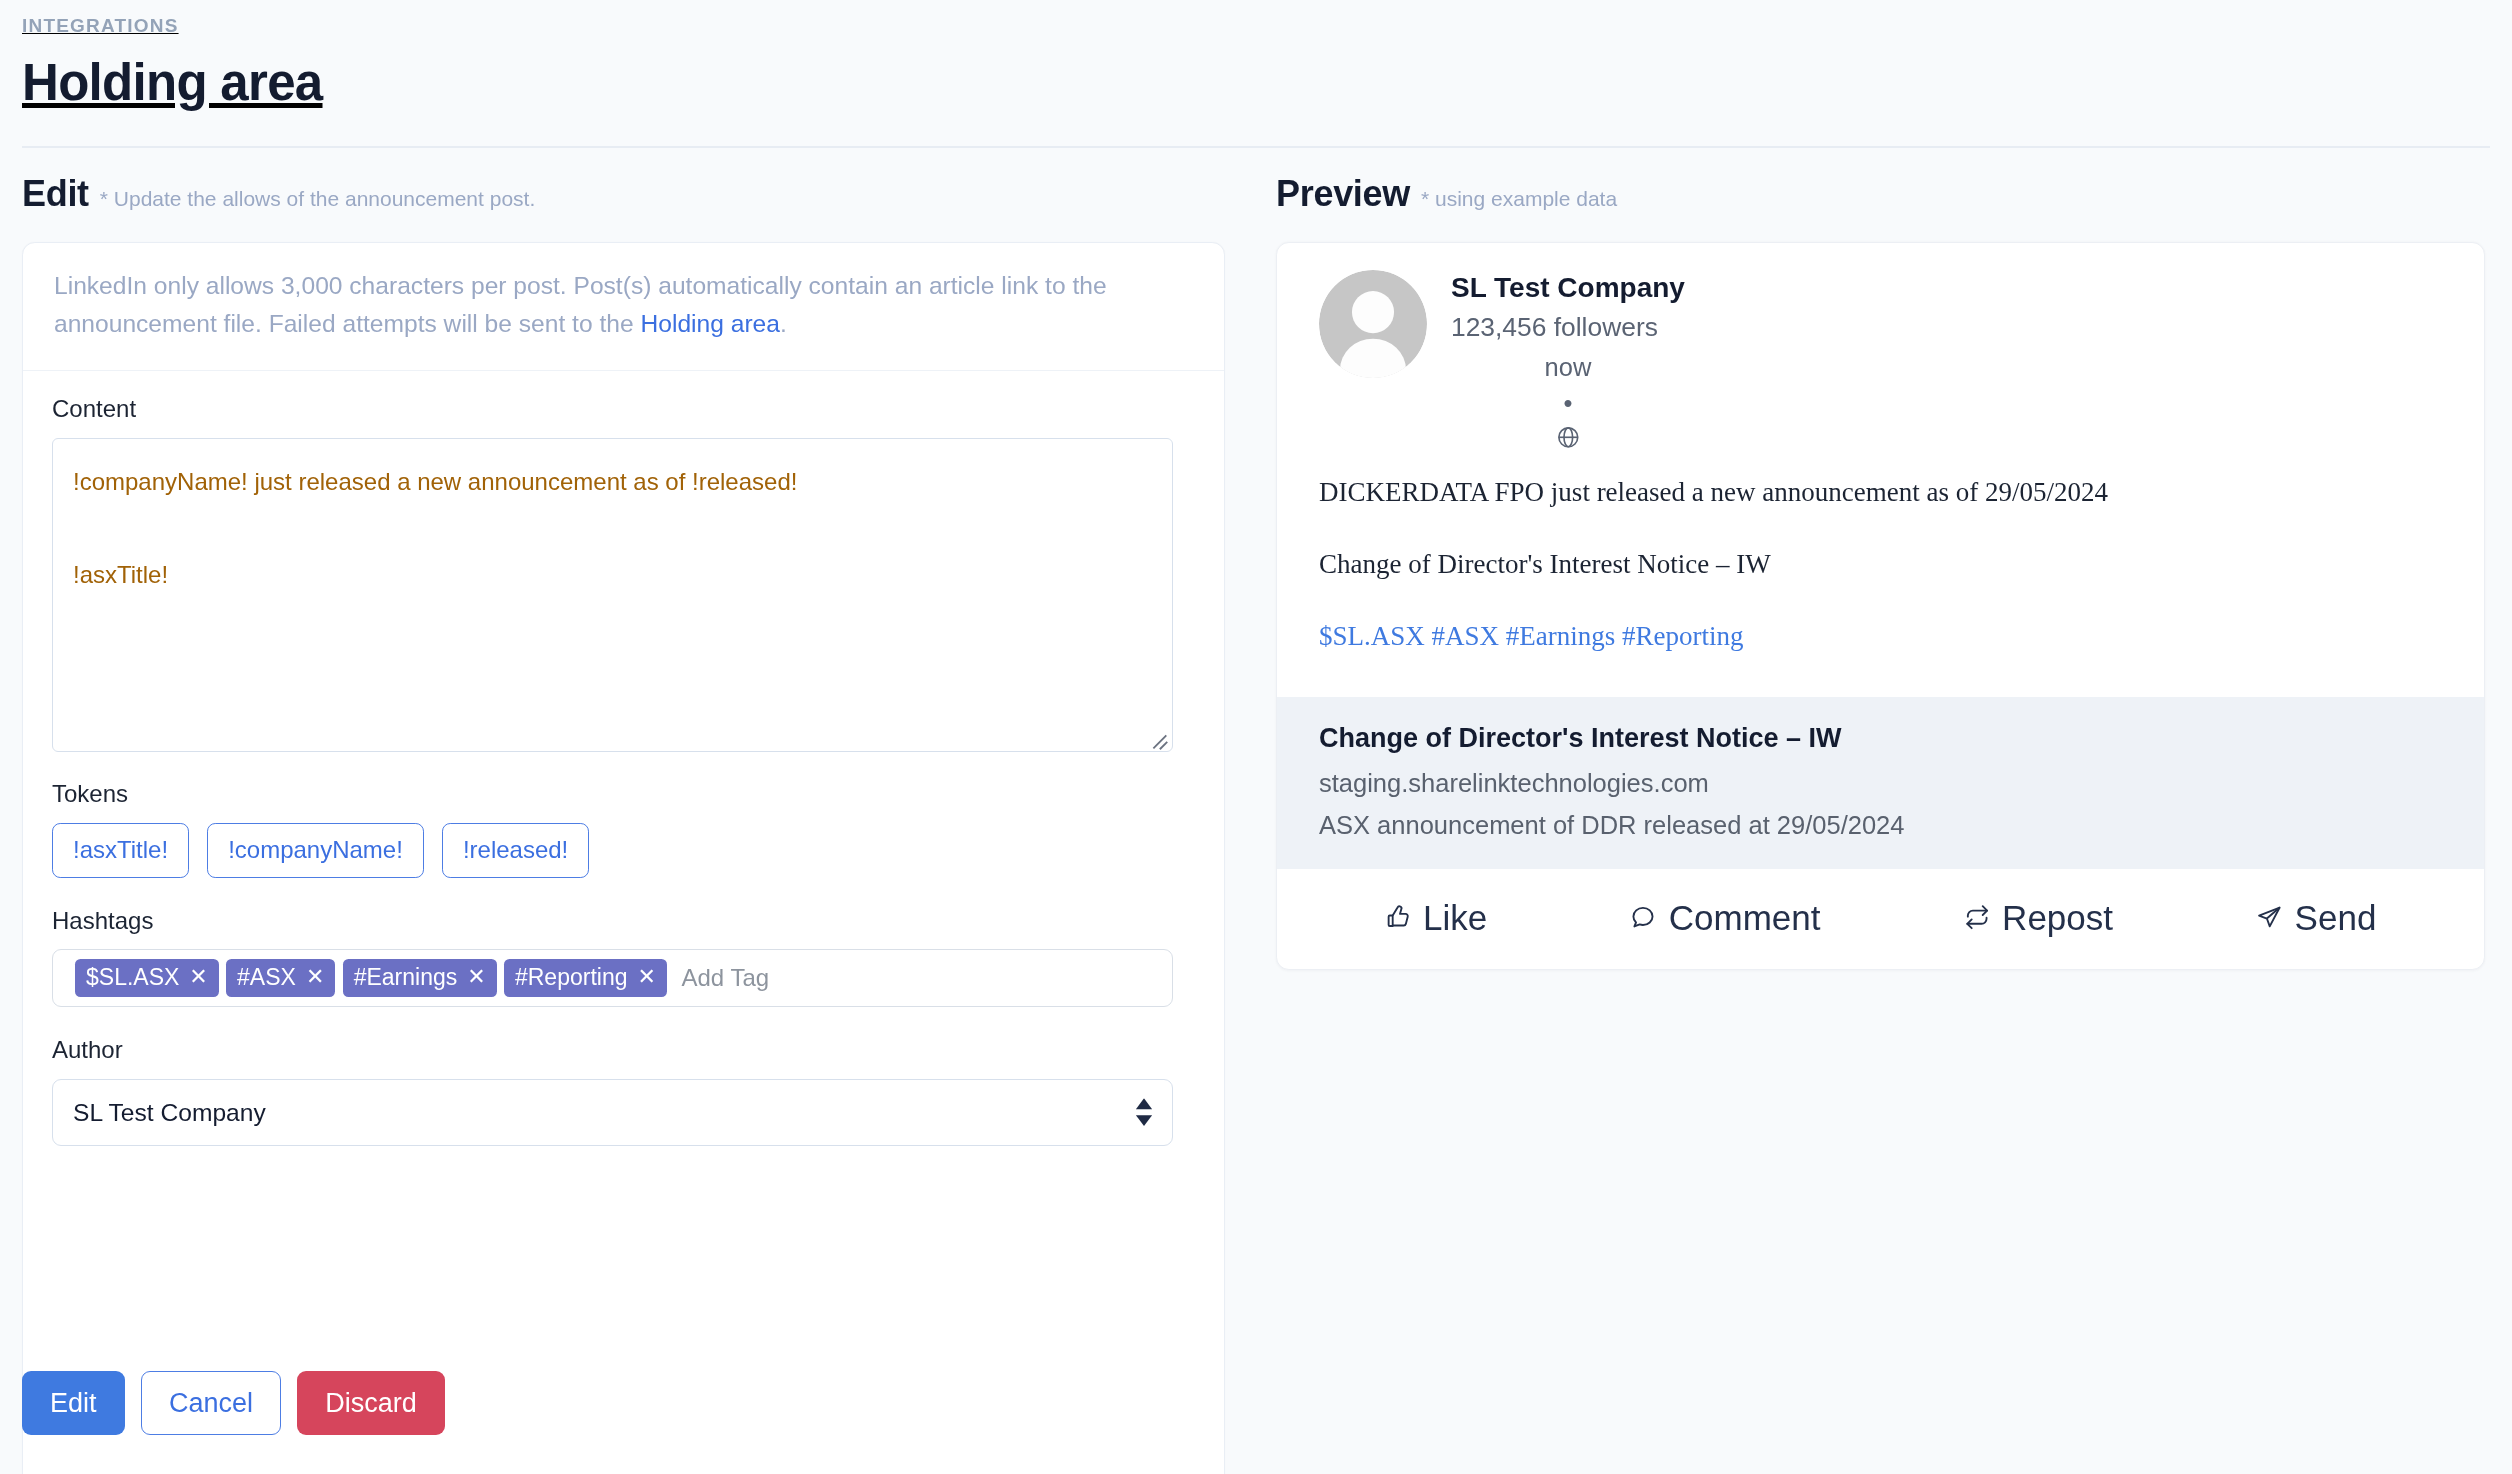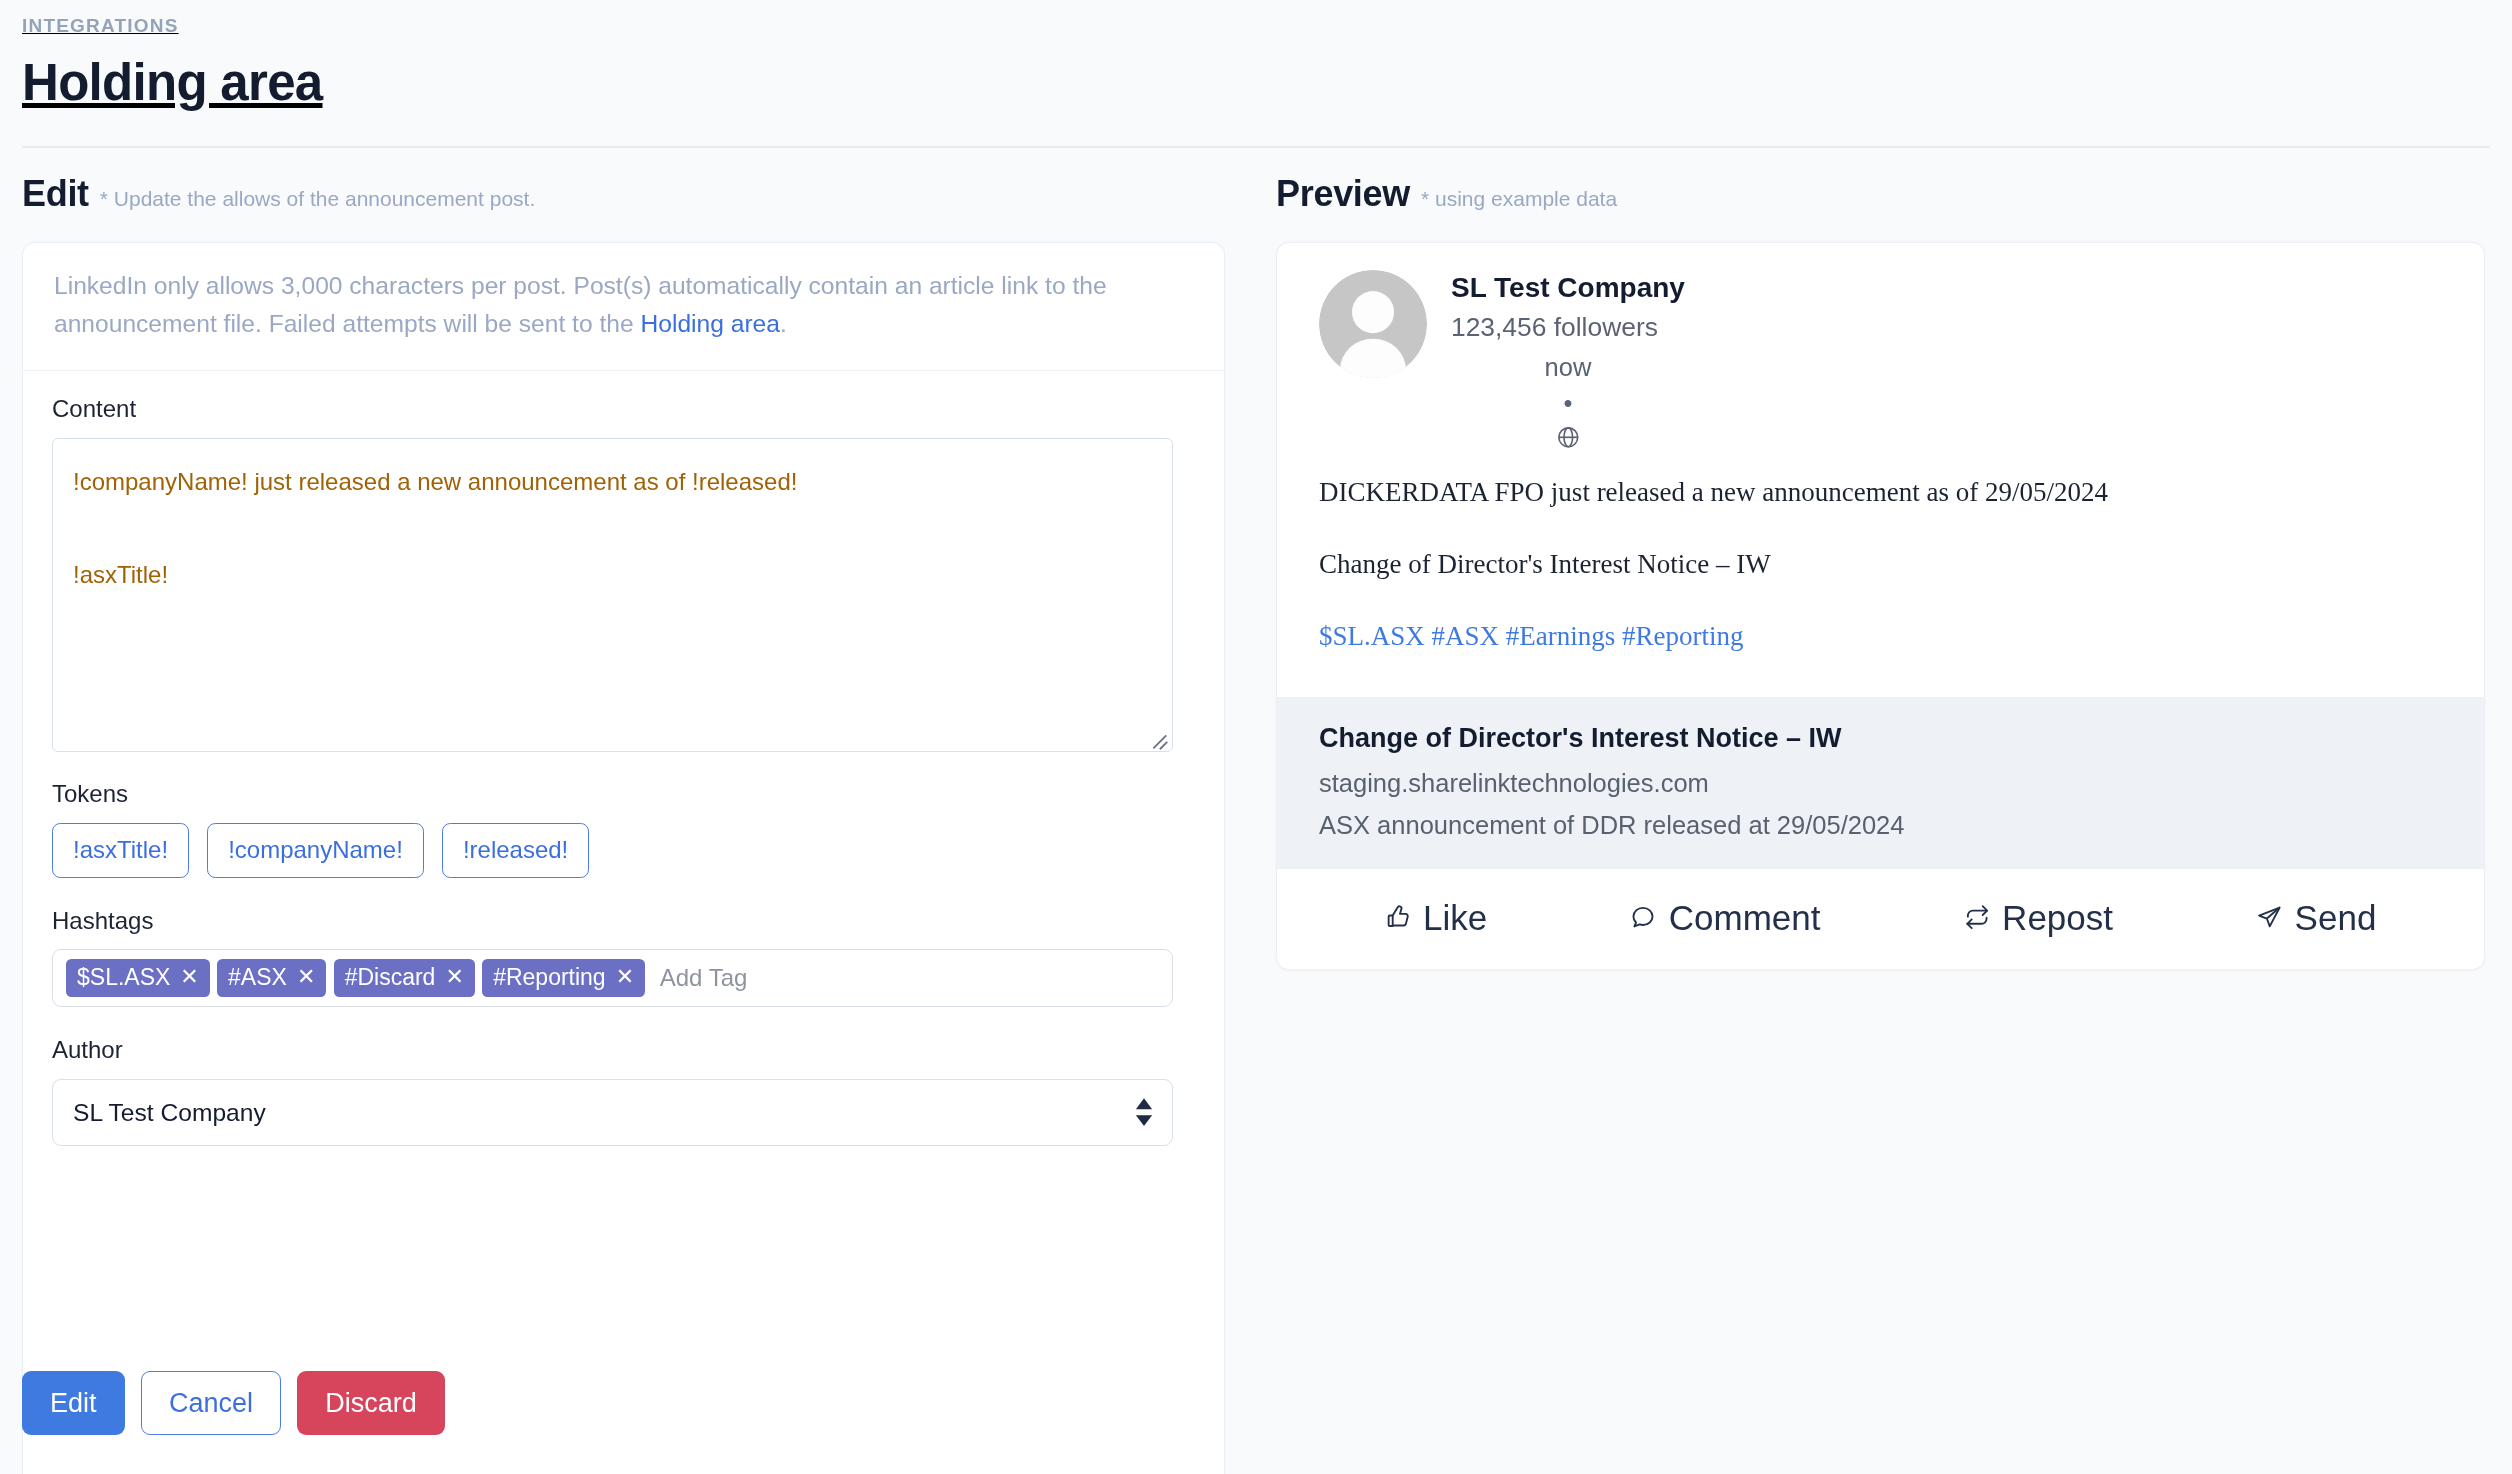--- a/index.html
+++ b/index.html
@@ -69,21 +69,21 @@
 
   .tokens-row { display: flex; gap: 18px; margin-top: 5.5px; }
   .token-btn {
     border: 1.4px solid #4d7de4; border-radius: 8.2px; background: #fff;
     color: #3b6fe0; font-size: 24px; padding: 12px 20px;
     font-family: "Liberation Sans", sans-serif; cursor: pointer; line-height: 1.2;
   }
 
   .tag-input {
     width: 1121px; border: 1.4px solid #d9dfe7; border-radius: 9px;
-    background: #fff; padding: 9px 13px; display: flex; align-items: center;
+    background: #fff; padding: 9px 22px; display: flex; align-items: center;
     gap: 7.3px; min-height: 57px;
   }
   .chip {
     background: #6b70c4; color: #fff; border-radius: 5.5px;
     font-size: 23px; padding: 4.6px 11px 6.4px 11px; display: inline-flex;
     align-items: center; gap: 10px; white-space: nowrap;
   }
   .chip .x { font-size: 22px; line-height: 1; cursor: pointer; }
   .tag-placeholder { color: #8d949e; font-size: 24px; padding-left: 7.3px; }
 
@@ -191,21 +191,21 @@
           <div class="tag-input mb-32">
             <span class="chip">
               <span>$SL.ASX</span>
               <span class="x">✕</span>
             </span>
             <span class="chip">
               <span>#ASX</span>
               <span class="x">✕</span>
             </span>
             <span class="chip">
-              <span>#Discard</span>
+              <span>#Earnings</span>
               <span class="x">✕</span>
             </span>
             <span class="chip">
               <span>#Reporting</span>
               <span class="x">✕</span>
             </span>
             <span class="tag-placeholder">Add Tag</span>
           </div>
 
           <div class="field-label">Author</div>

